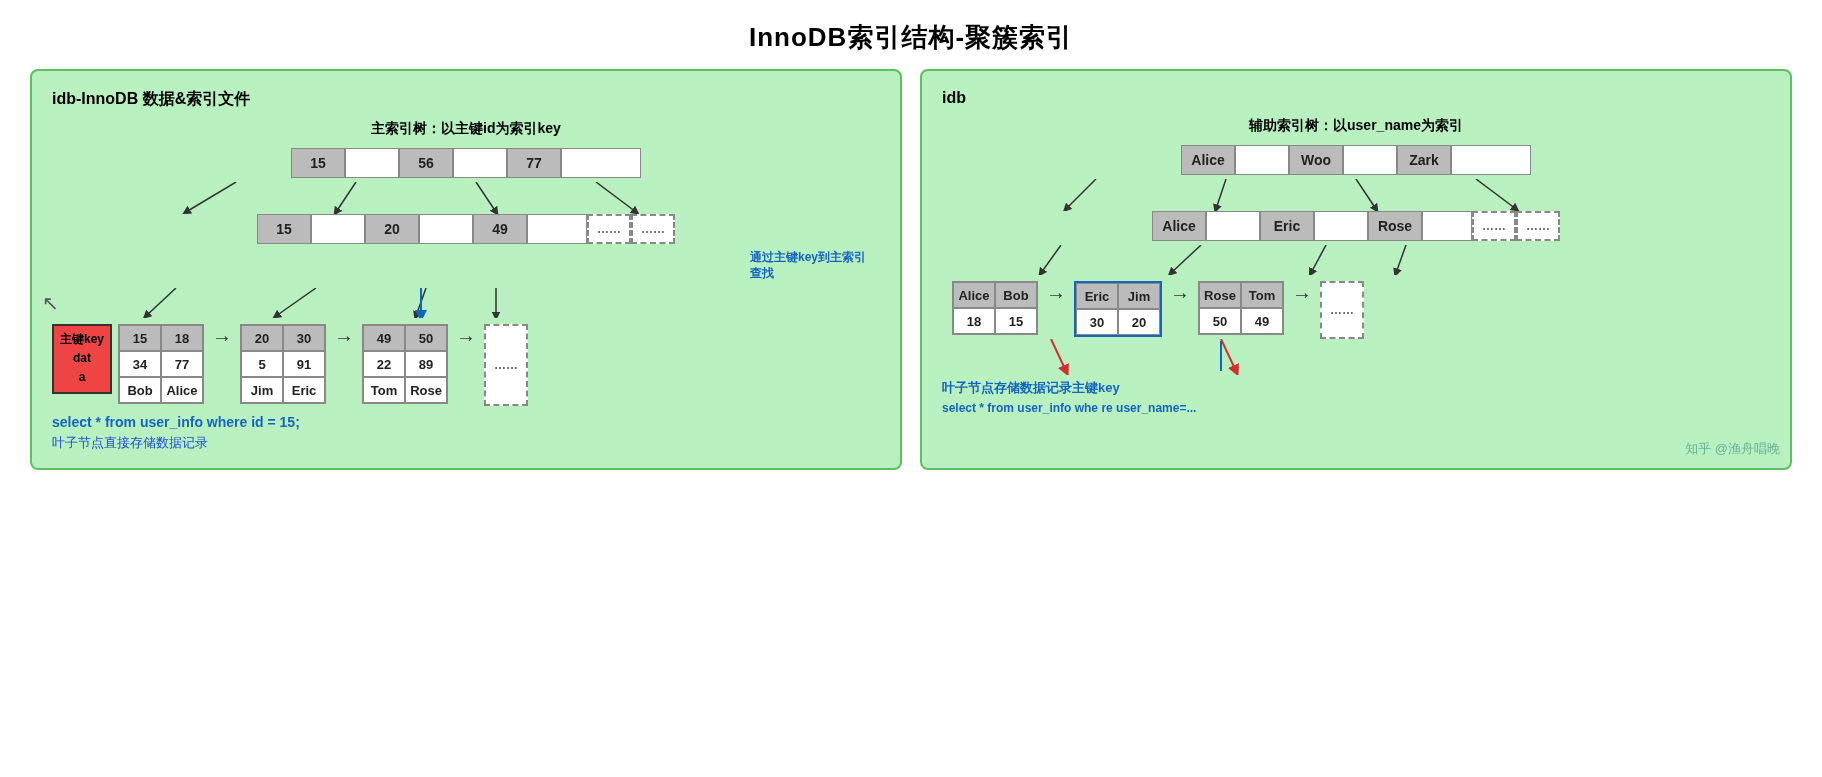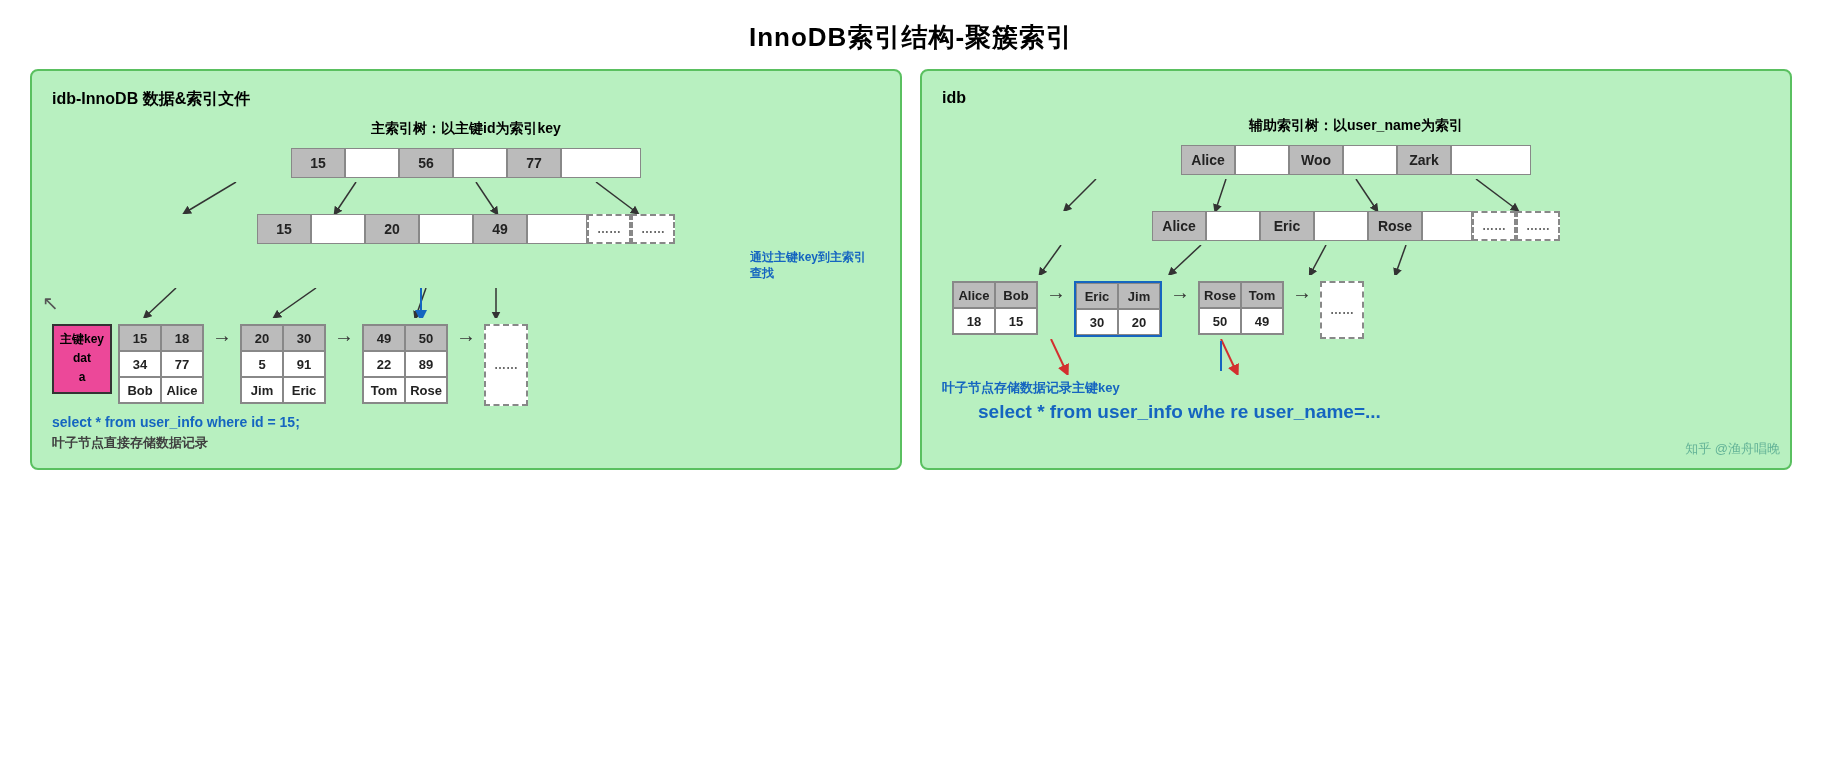--- a/index.html
+++ b/index.html
@@ -82,21 +82,21 @@
     .leaf-section {
       display: flex;
       flex-direction: row;
       align-items: flex-start;
       gap: 6px;
       margin-top: 6px;
       position: relative;
     }
     .leaf-label-box {
       border: 2px solid #333;
-      background: #ec4899;
+      background: #ef4444;
       padding: 4px 6px;
       font-size: 12px;
       font-weight: bold;
       min-width: 48px;
       text-align: center;
       line-height: 1.6;
     }
     .leaf-node {
       display: flex;
       flex-direction: column;
@@ -128,23 +128,23 @@
       font-size: 20px;
       color: #333;
       padding: 0 2px;
     }
     .text-blue {
       color: #1565c0;
       font-size: 13px;
       font-weight: bold;
     }
     .text-red {
-      color: #404040;
+      color: #1d4ed8;
       font-size: 13px;
-      font-weight: bold;
+      font-weight: normal;
     }
     .annotation {
       margin-top: 6px;
     }
     .zhihu-watermark {
       position: absolute;
       bottom: 10px;
       right: 10px;
       opacity: 0.5;
       font-size: 13px;
@@ -406,20 +406,20 @@
         <line x1="215" y1="2" x2="215" y2="32" stroke="#1565c0" stroke-width="2"></line>
         <defs>
           <marker id="arr-red" markerWidth="7" markerHeight="7" refX="3" refY="3" orient="auto">
             <path d="M0,0 L0,6 L6,3 z" fill="#d32f2f"></path>
           </marker>
         </defs>
       </svg>
 
       <div class="annotation mt4">
         <div class="text-blue" style="margin-bottom:4px; font-size:13px;">叶子节点存储数据记录主键key</div>
-        <div class="text-blue" style="font-size:19px;margin-left:36px;">select * from user_info  whe re user_name=...</div>
+        <div class="text-blue" style="font-size:12px;">select * from user_info  whe re user_name=...</div>
       </div>
 
       <div class="zhihu-watermark">知乎 @渔舟唱晚</div>
     </div>
 
   </div>
 </div>
 
 </body></html>

